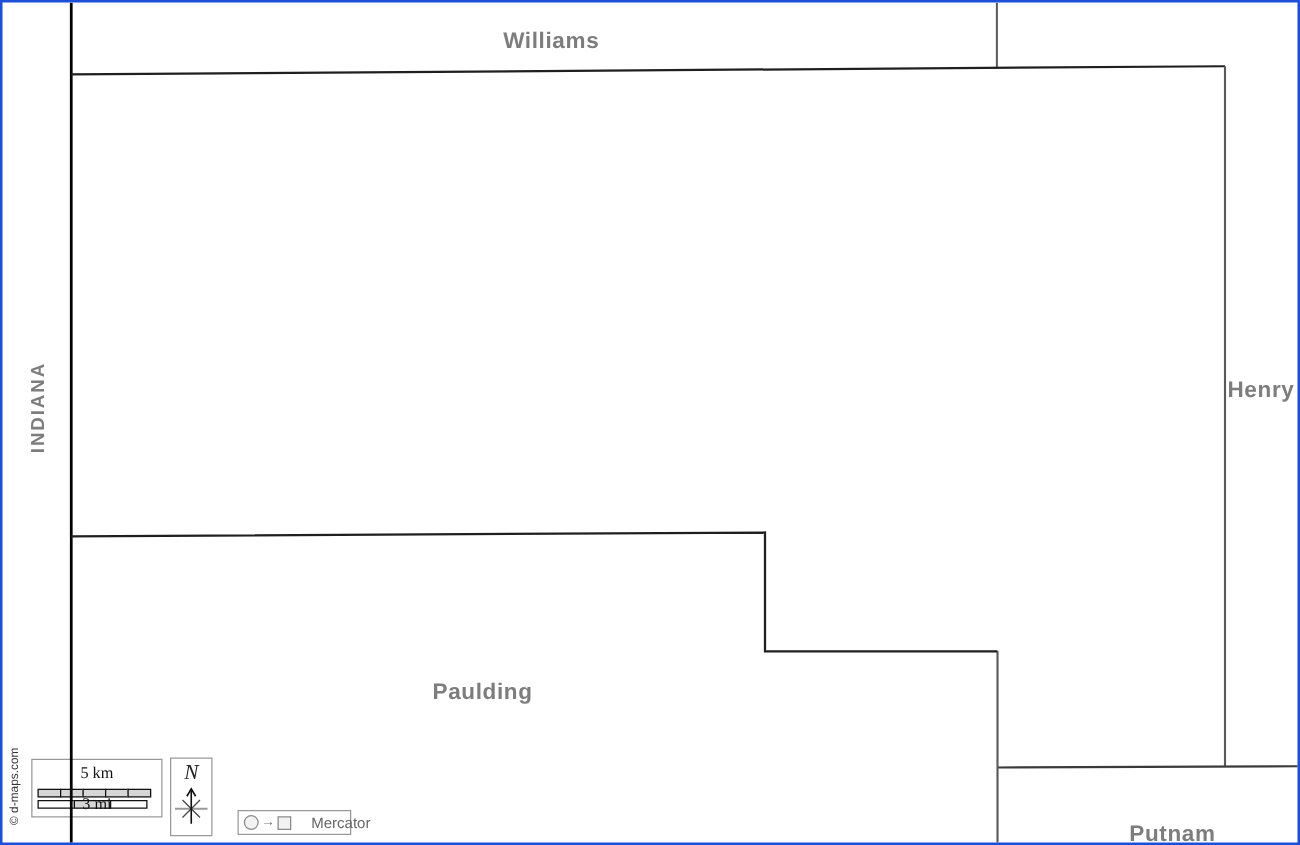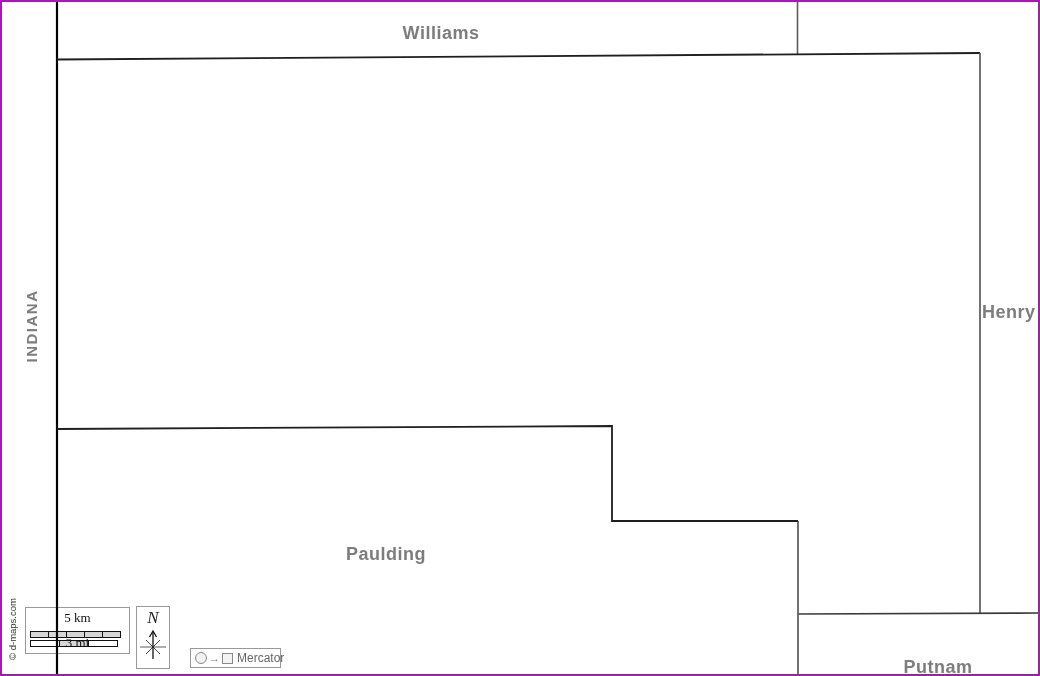--- a/index.html
+++ b/index.html
@@ -6,21 +6,21 @@
     margin: 0;
     padding: 0;
     background: #ffffff;
     font-family: "Liberation Sans", sans-serif;
   }
   #stage {
     position: relative;
     width: 1040px;
     height: 676px;
     box-sizing: border-box;
-    border: 2px solid #a21caf;
+    border: 2px solid #1d4ed8;
     background: #ffffff;
     overflow: hidden;
   }
   
   #map-lines {
     position: absolute;
     left: 0; top: 0;
     width: 1040px;
     height: 676px;
     z-index: 3;
@@ -152,21 +152,21 @@
   }
   #proj-plane {
     width: 9px; height: 9px;
     border: 1.5px solid #8a8a8a;
     background: #f2f2f2;
     flex: 0 0 auto;
   }
   #proj-label {
     color: #666666;
     font-size: 12px;
-    margin-left: 4px;
+    margin-left: 16px;
     white-space: nowrap;
   }
 </style>
 </head>
 <body>
 
 <div id="stage">
 
   <svg id="map-lines" viewBox="0 0 1040 676" xmlns="http://www.w3.org/2000/svg">
 

